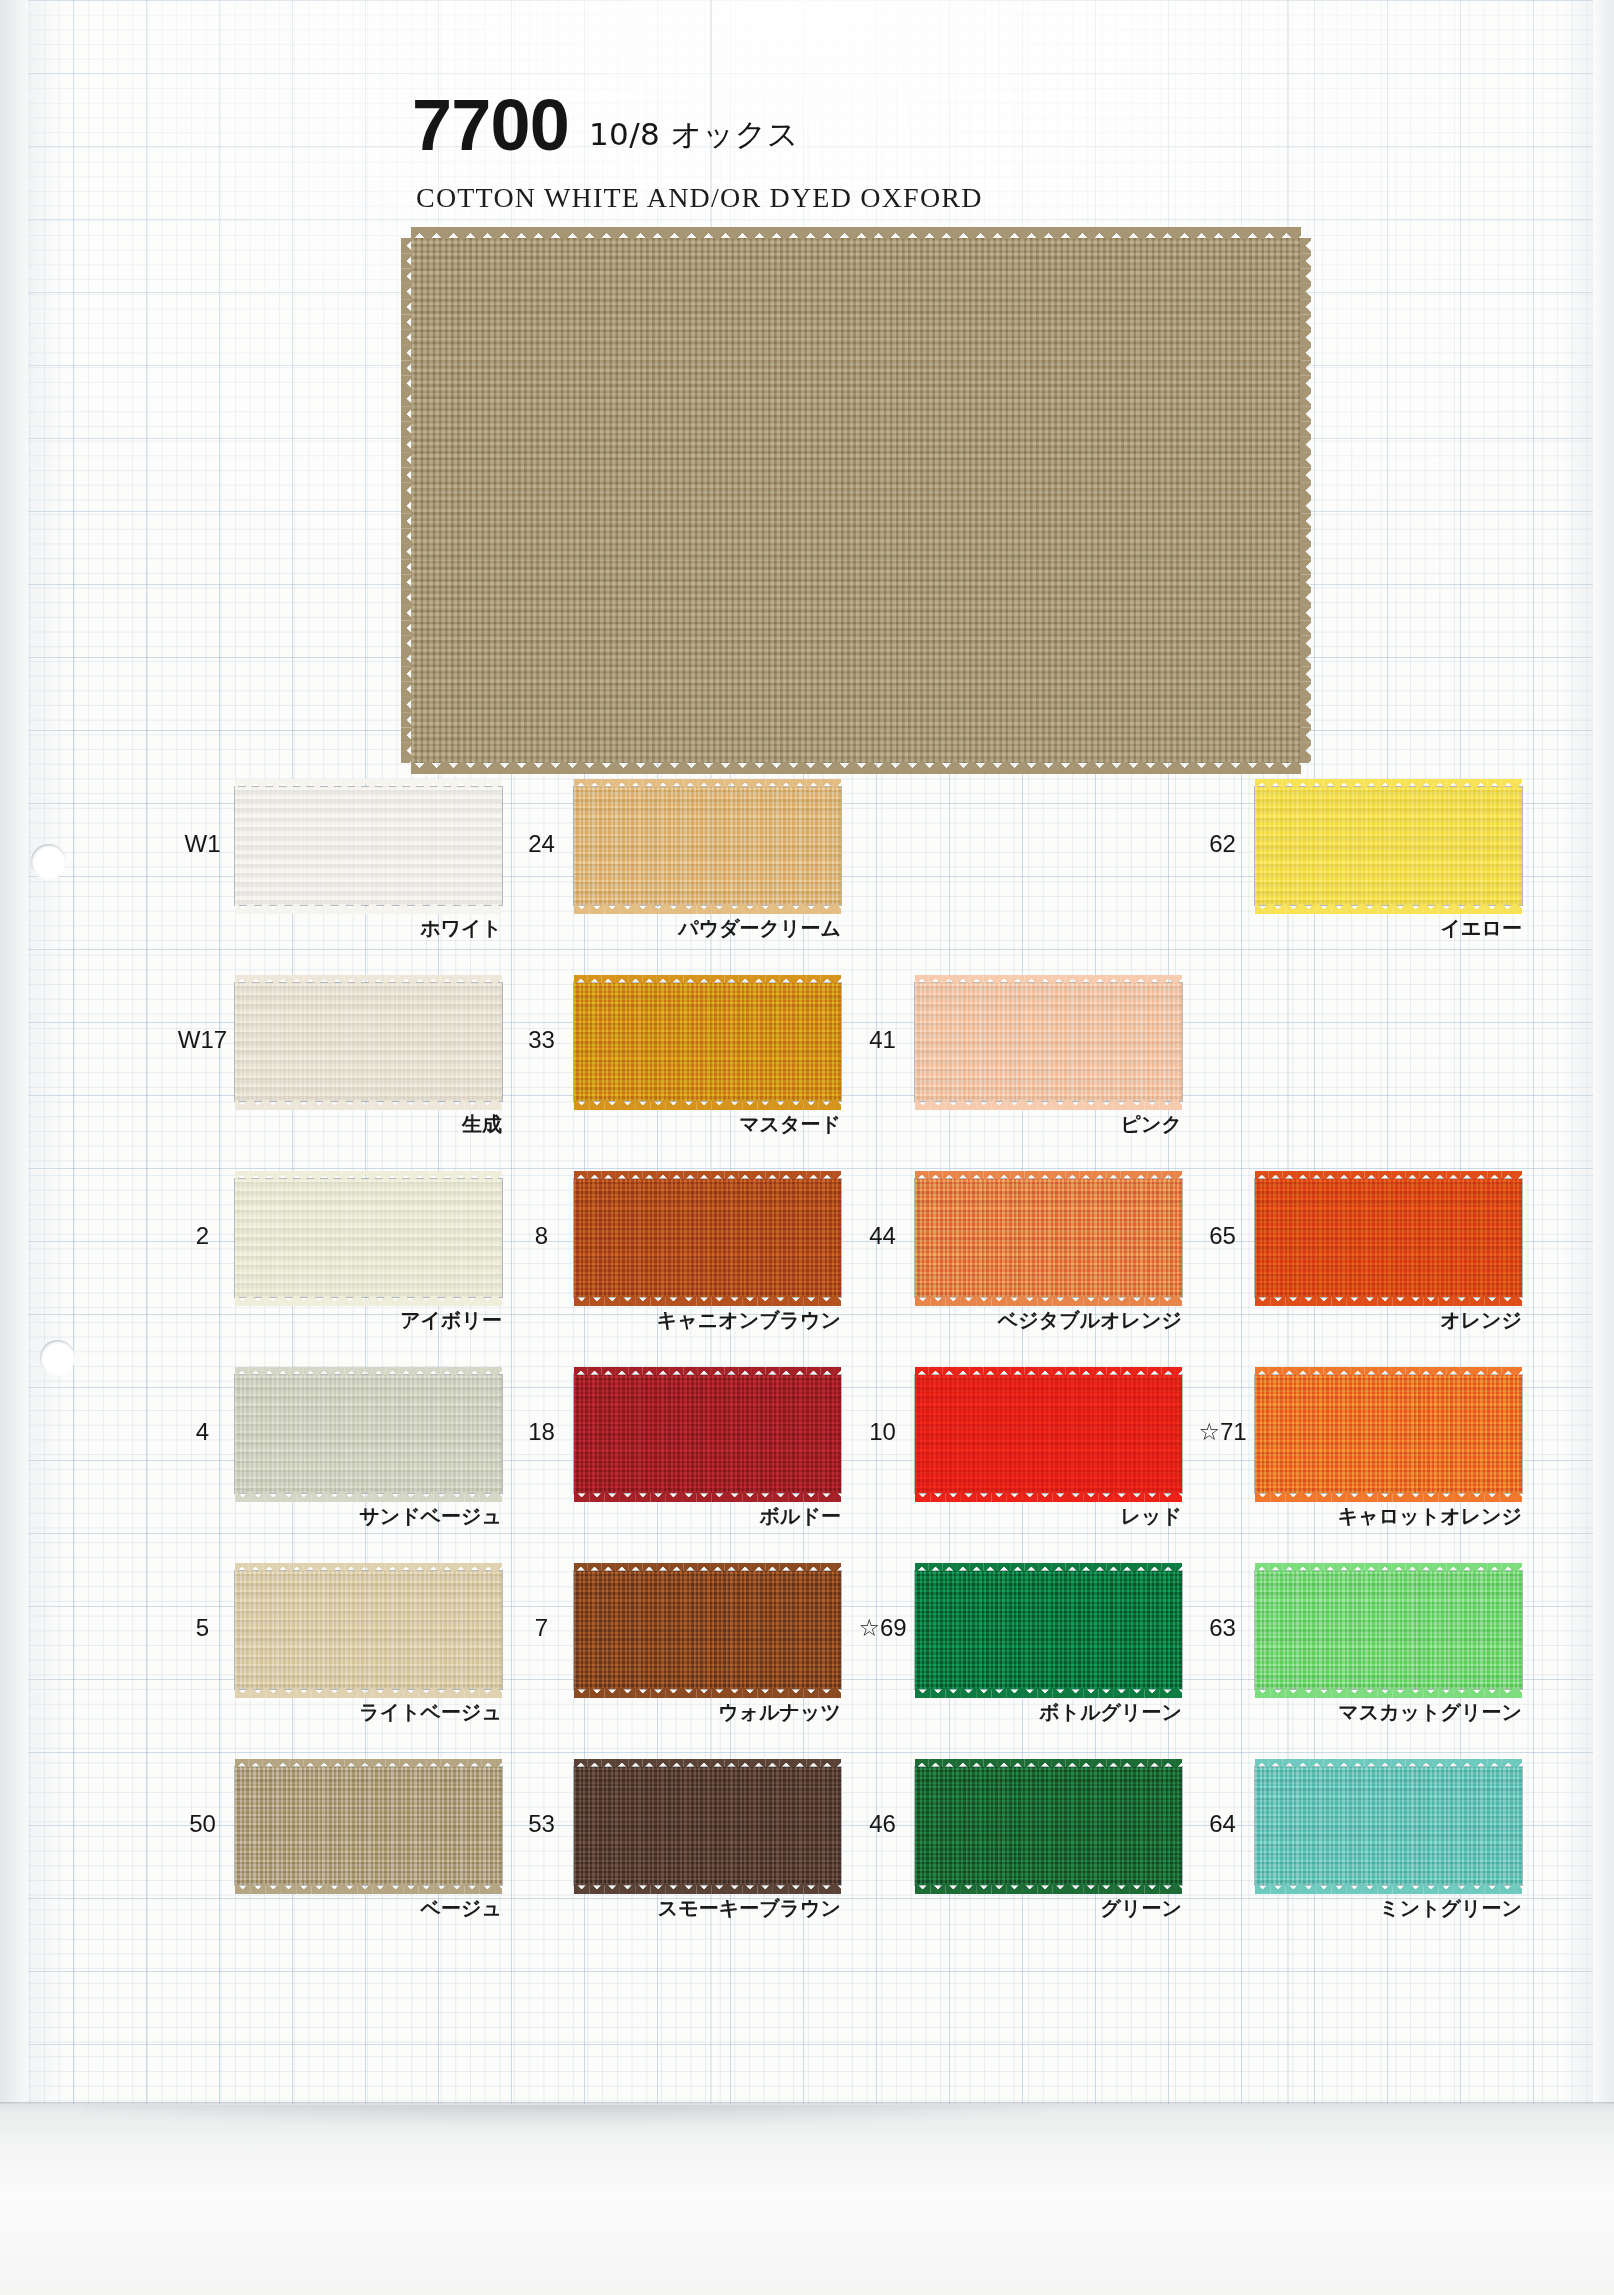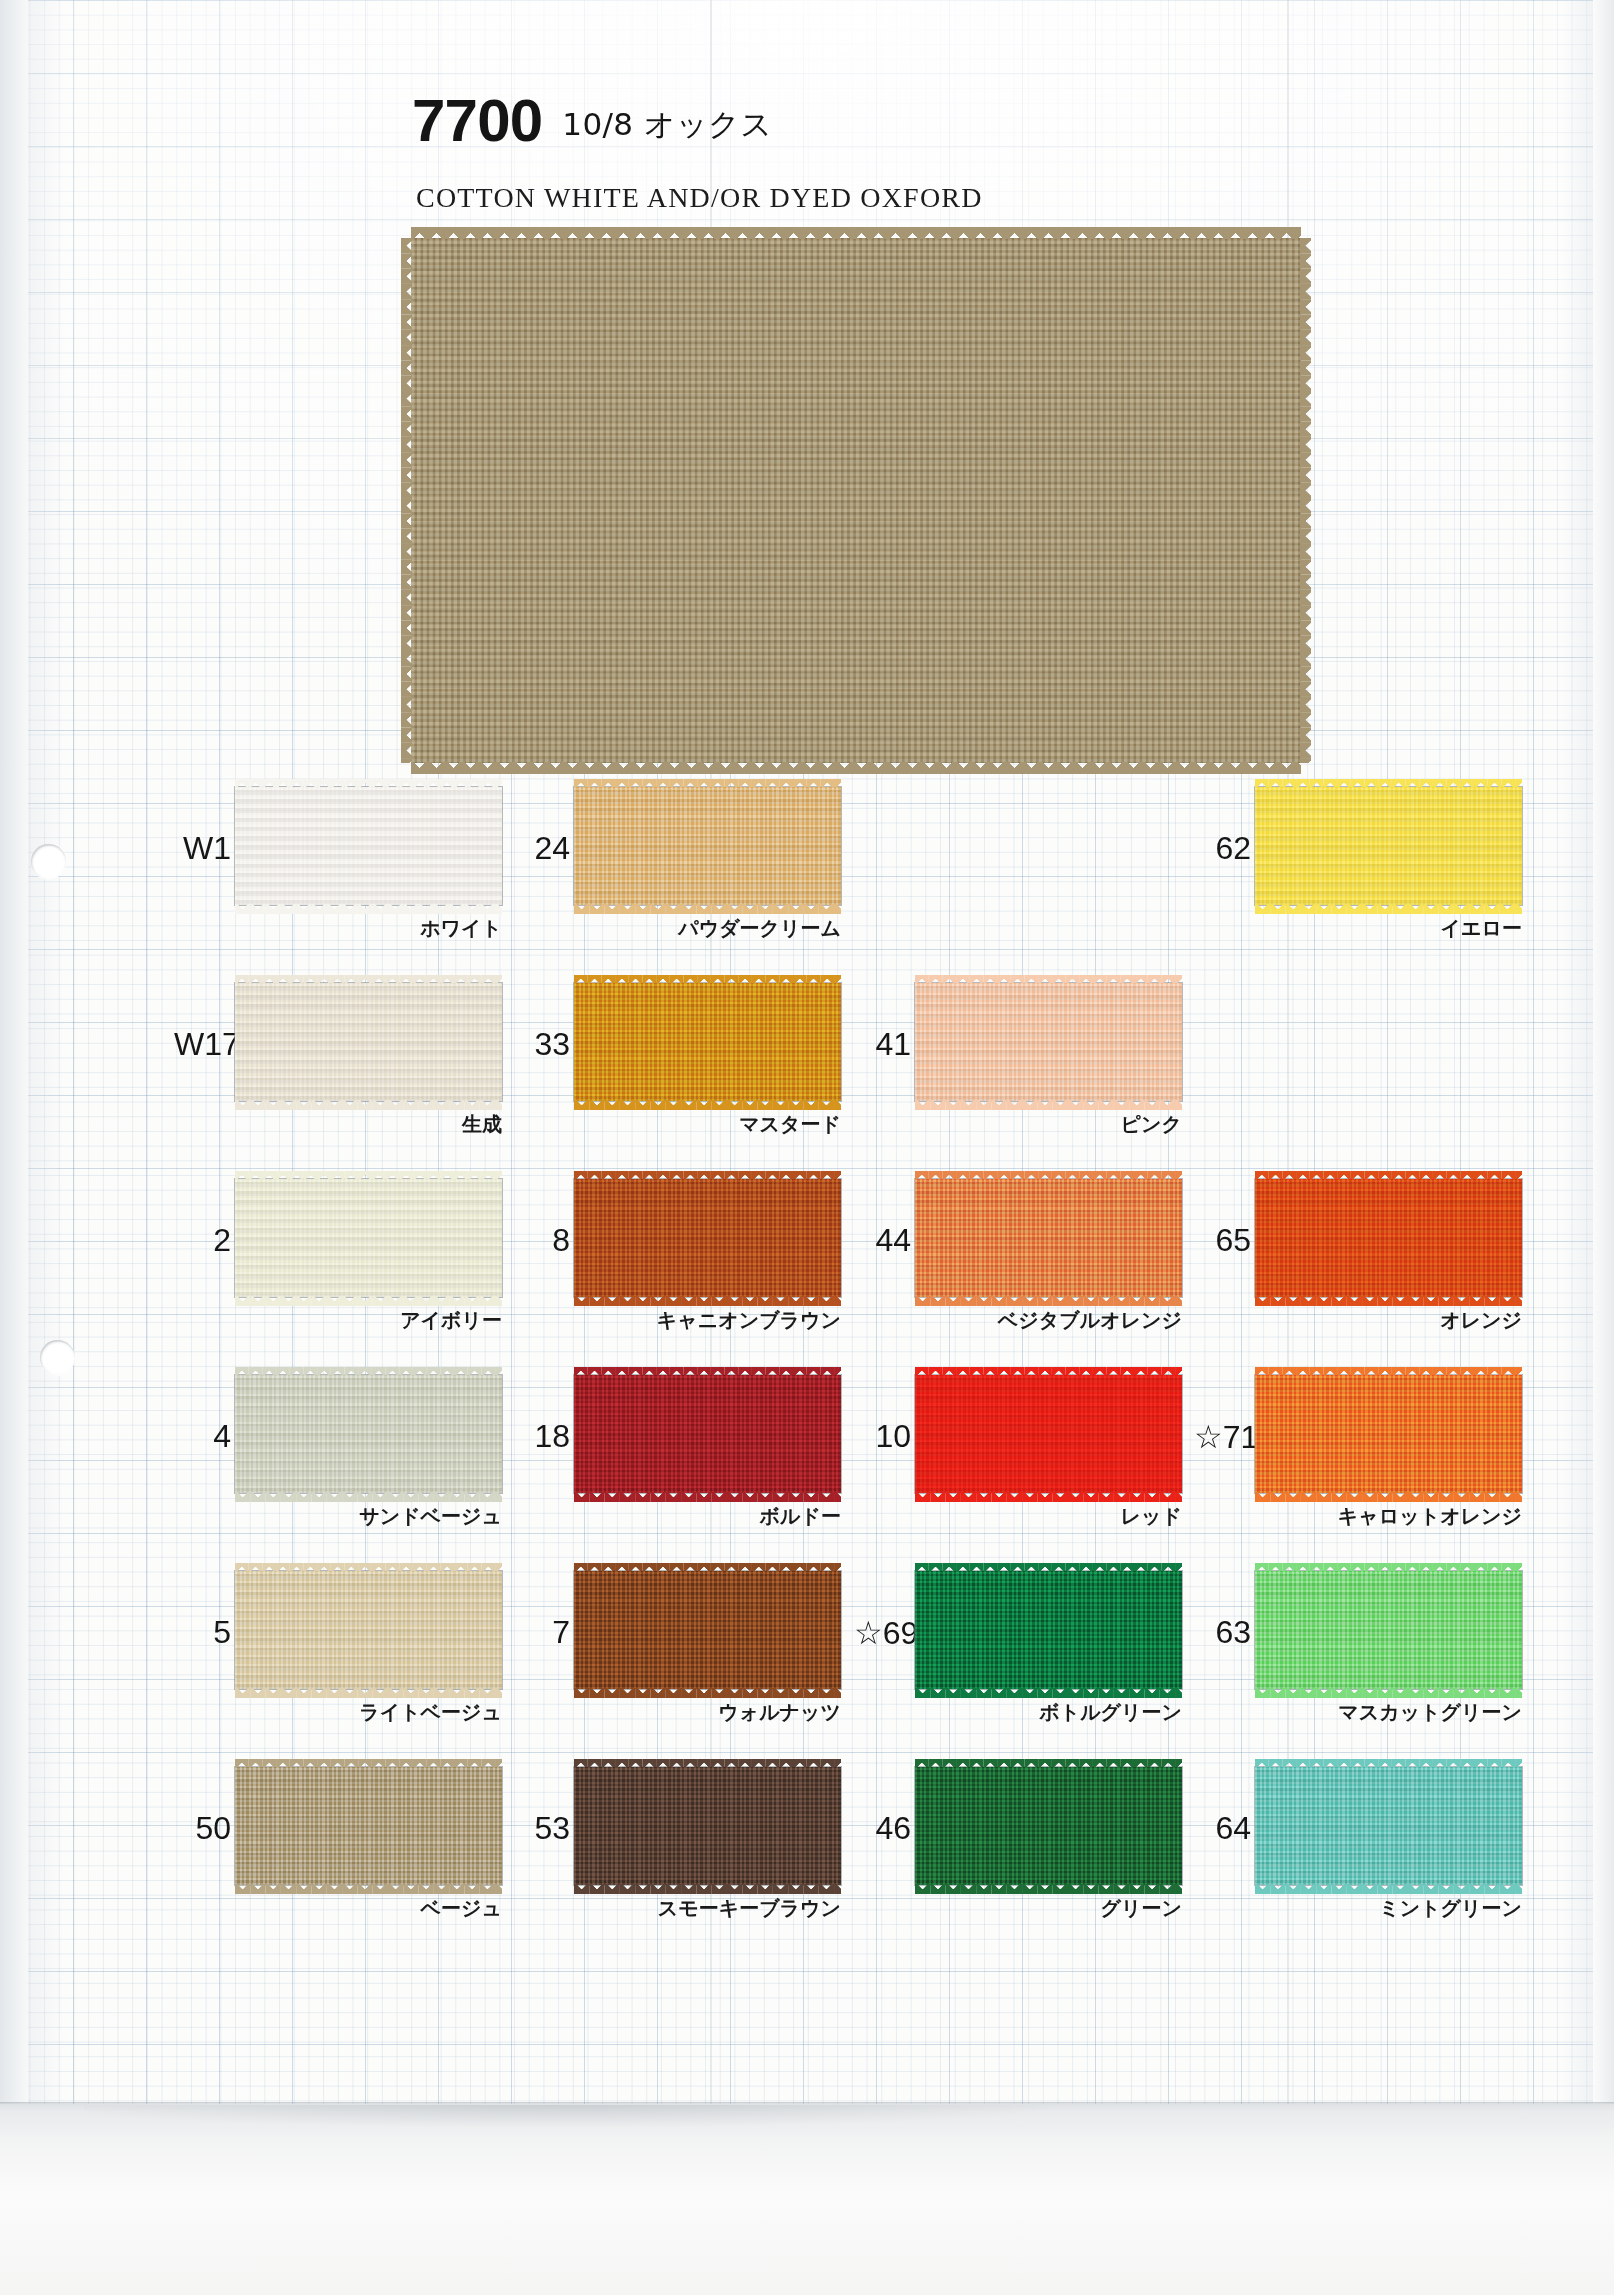--- a/index.html
+++ b/index.html
@@ -69,21 +69,21 @@
   .hole.h2 { left:40px; top:1340px; }
 
   
   .header { position:absolute; left:0; top:0; width:1614px; }
   .title-row {
     position:absolute; left:412px; top:95px;
     display:flex; align-items:flex-end; gap:20px;
   }
   .code {
     font-family:"Liberation Sans", sans-serif;
-    font-weight:bold; font-size:60px; line-height:0.86;
+    font-weight:bold; font-size:72px; line-height:0.86;
     letter-spacing:-0.8px; color:#151515;
   }
   .jp-name {
     font-family:"DejaVu Sans", sans-serif;
     font-size:31px; line-height:1; color:#161616;
     padding-bottom:6.9px; letter-spacing:0.4px;
   }
   .subtitle {
     position:absolute; left:416px; top:182px;
     font-family:"Liberation Serif", serif;
@@ -157,23 +157,23 @@
   }
   .zz-bottom {
     position:absolute; left:0; bottom:-10px; width:100%; height:10.7px;
   }
   .zz-top {
     position:absolute; left:0; top:-8.4px; width:100%; height:9.2px;
   }
 
   .num {
     position:absolute; left:0; top:43px; width:57px;
-    text-align:right;
+    text-align:center;
     font-family:"Liberation Sans", sans-serif;
-    font-size:32px; color:#161616; white-space:nowrap;
+    font-size:24px; color:#161616; white-space:nowrap;
   }
   .cname {
     position:absolute; left:0; top:128px; width:328px;
     text-align:right; padding-right:1.5px;
     font-family:"DejaVu Sans", sans-serif;
     font-size:20px; color:#1a1a1a; white-space:nowrap;font-weight:bold;
   }
 
   
   .streak {

